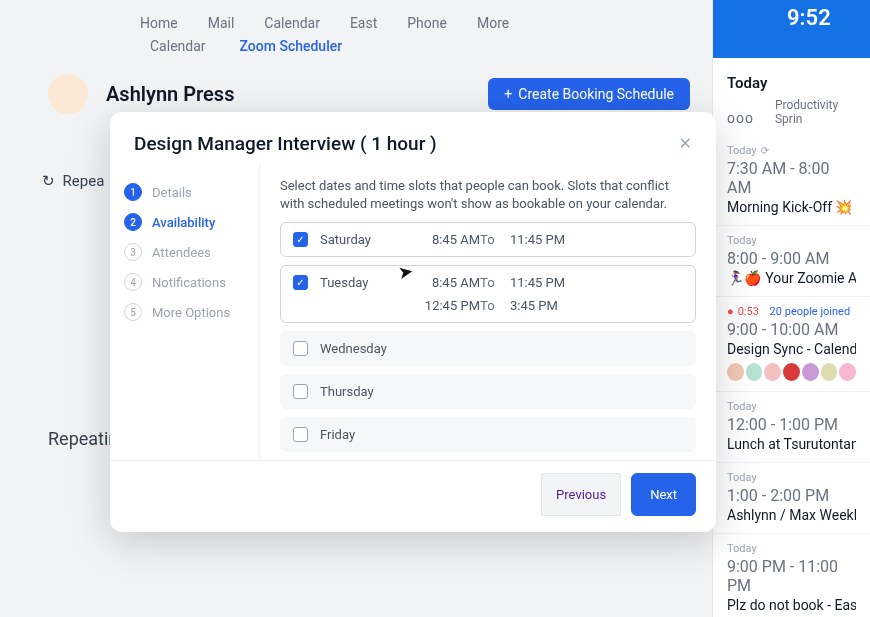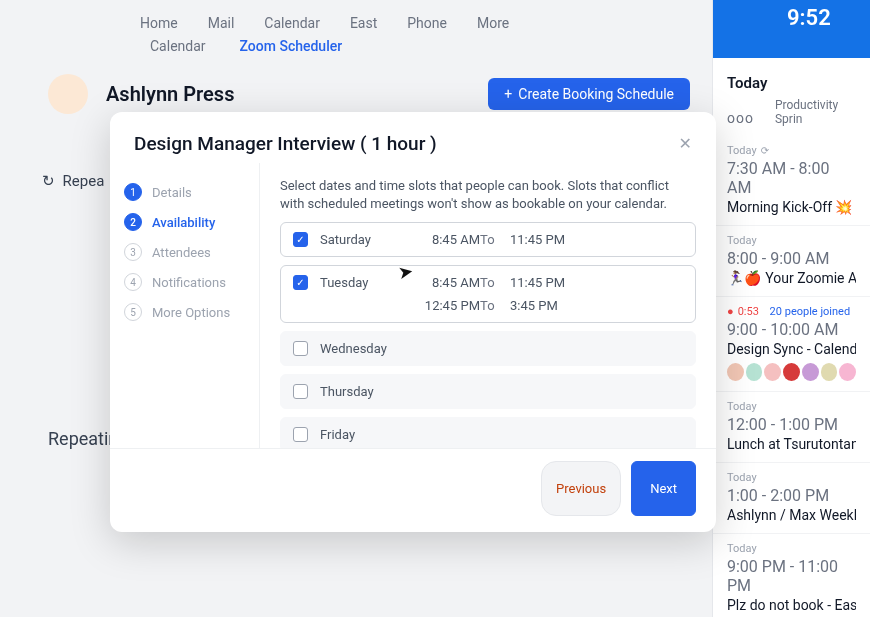--- a/index.html
+++ b/index.html
@@ -61,21 +61,21 @@
   .day-row.checked .chk { background: #2563eb; border-color: #2563eb; }
   .chk::after { content: ""; }
   .day-row.checked .chk::after { content: "✓"; }
   .day-name { width: 80px; color: #4b5563; }
   .slot-start { width: 80px; text-align: right; color: #4b5563; }
   .slot-to { width: 30px; color: #6b7280; }
   .slot-end { width: 80px; color: #4b5563; }
   .slot-line { display: flex; align-items: center; padding-left: 107px; font-size: 13px; margin-top: 8px; }
   .cursor-arrow { position: absolute; top: 261px; left: 398px; font-size: 18px; color: #111; pointer-events: none; transform: rotate(-10deg);}
   .modal-footer { display: flex; justify-content: flex-end; gap: 10px; padding: 12px 20px 16px; border-top: 1px solid #eef0f2; }
-  .btn-secondary { background: #f3f4f6; border: 1px solid #e5e7eb; color: #c2410c; border-radius: 15px; padding: 19px 14px; font-size: 13px; cursor: pointer; }
+  .btn-secondary { background: #f3f4f6; border: 1px solid #e5e7eb; color: #4c1d95; border-radius: 2px; padding: 13px 14px; font-size: 13px; cursor: pointer; }
   .btn-primary { background: #2563eb; border: 1px solid #2563eb; color: #fff; border-radius: 6px; padding: 7px 18px; font-size: 13px; cursor: pointer; }
 </style>
 </head>
 <body>
 
 <div class="top-tabs">
   <span class="item">Home</span>
   <span class="item">Mail</span>
   <span class="item">Calendar</span>
   <span class="item">East</span>

